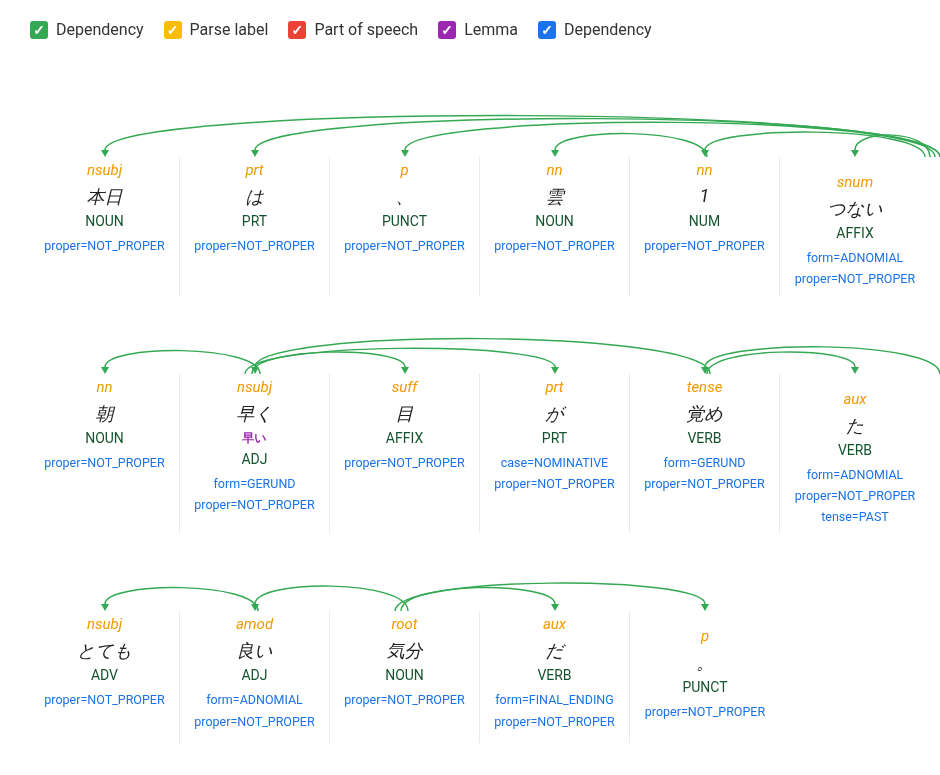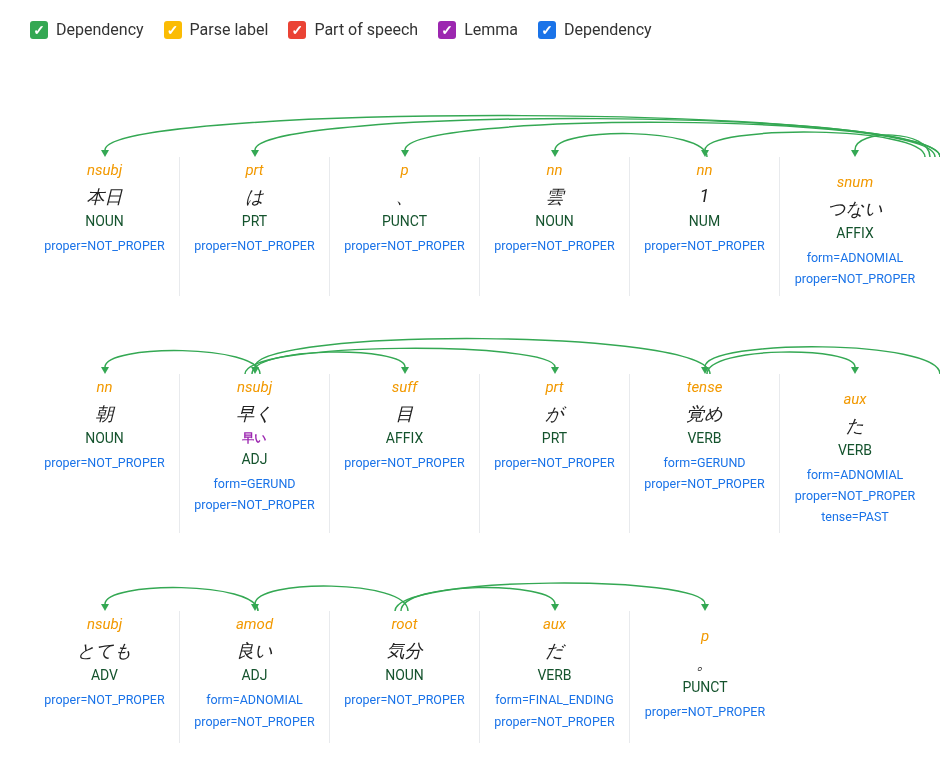--- a/index.html
+++ b/index.html
@@ -218,20 +218,21 @@
           <div class="pos">AFFIX</div>
           <div class="morph">
             <div>proper=NOT_PROPER</div>
           </div>
         </div>
         <div class="token">
           <div class="dep">prt</div>
           <div class="word">が</div>
           <div class="pos">PRT</div>
           <div class="morph">
+            <div>case=NOMINATIVE</div>
             <div>proper=NOT_PROPER</div>
           </div>
         </div>
         <div class="token">
           <div class="dep">tense</div>
           <div class="word">覚め</div>
           <div class="pos">VERB</div>
           <div class="morph">
             <div>form=GERUND</div>
             <div>proper=NOT_PROPER</div>

